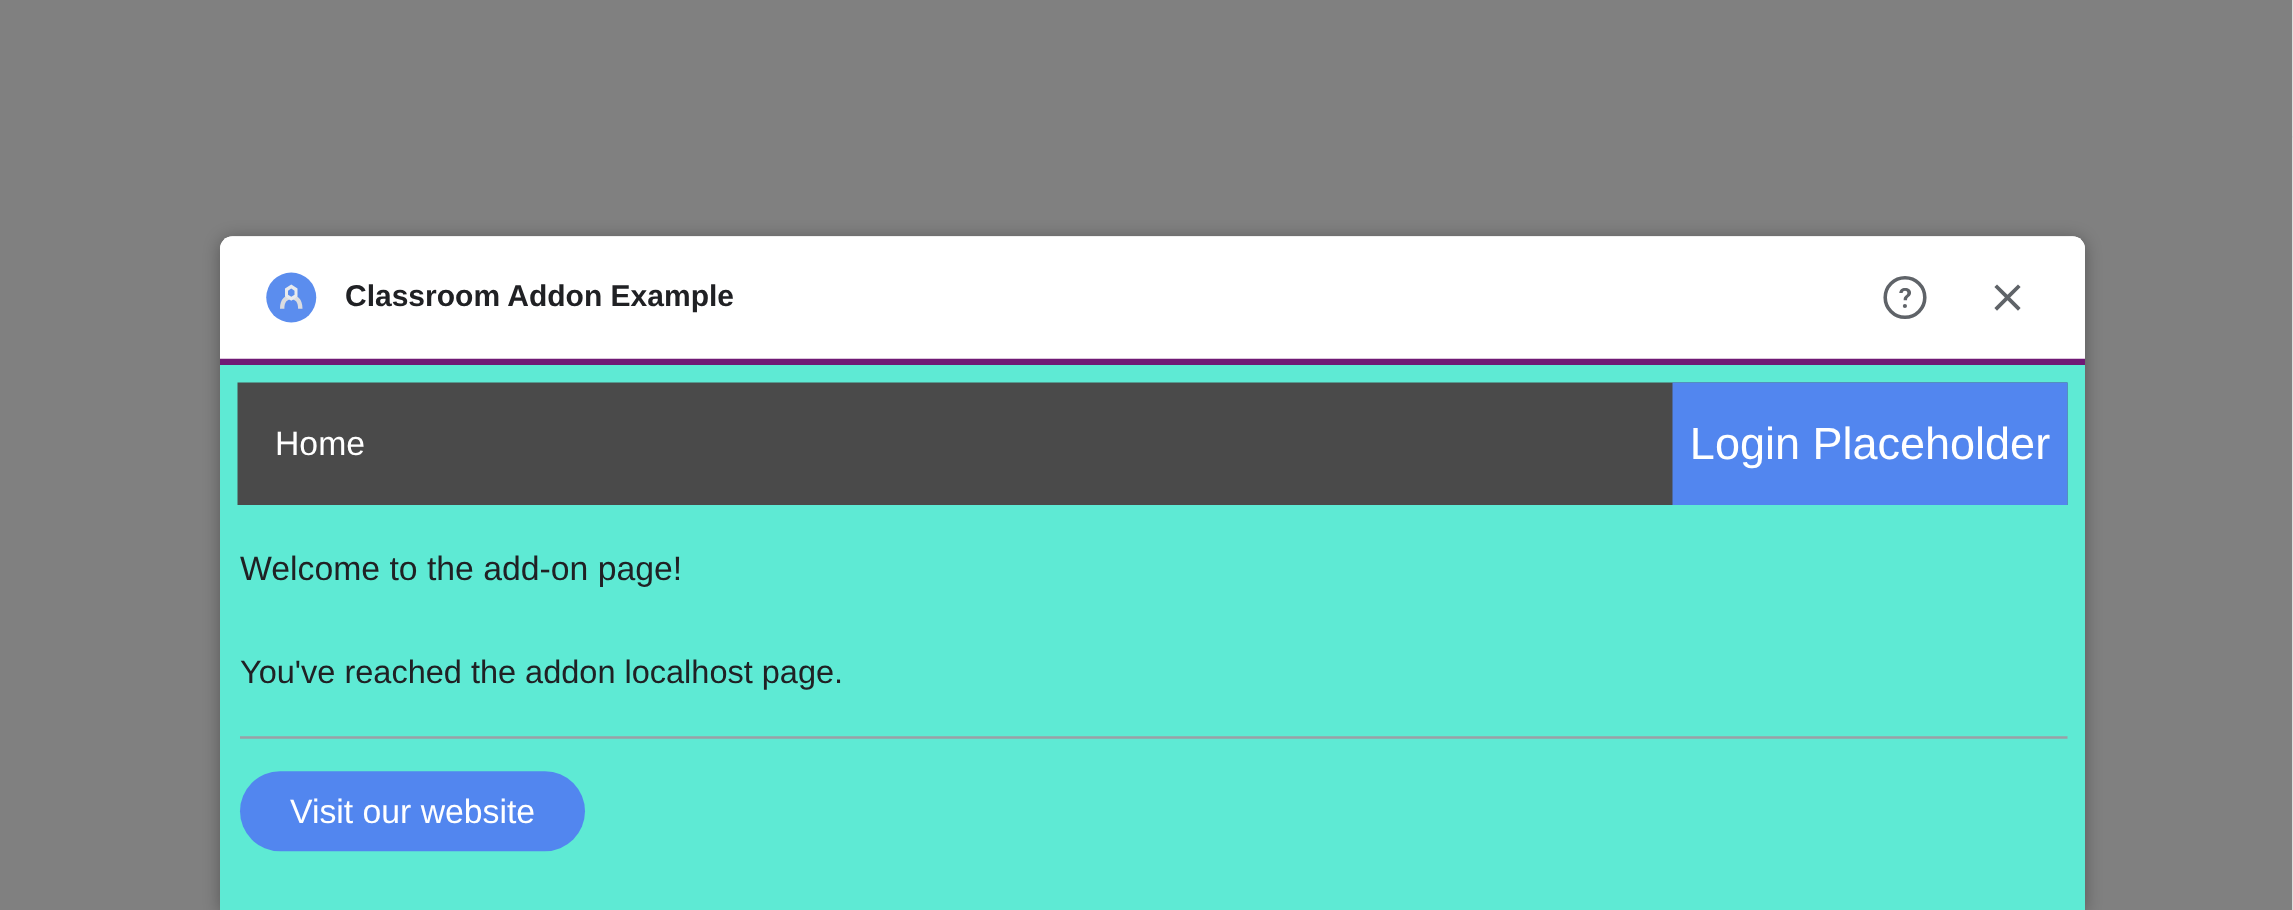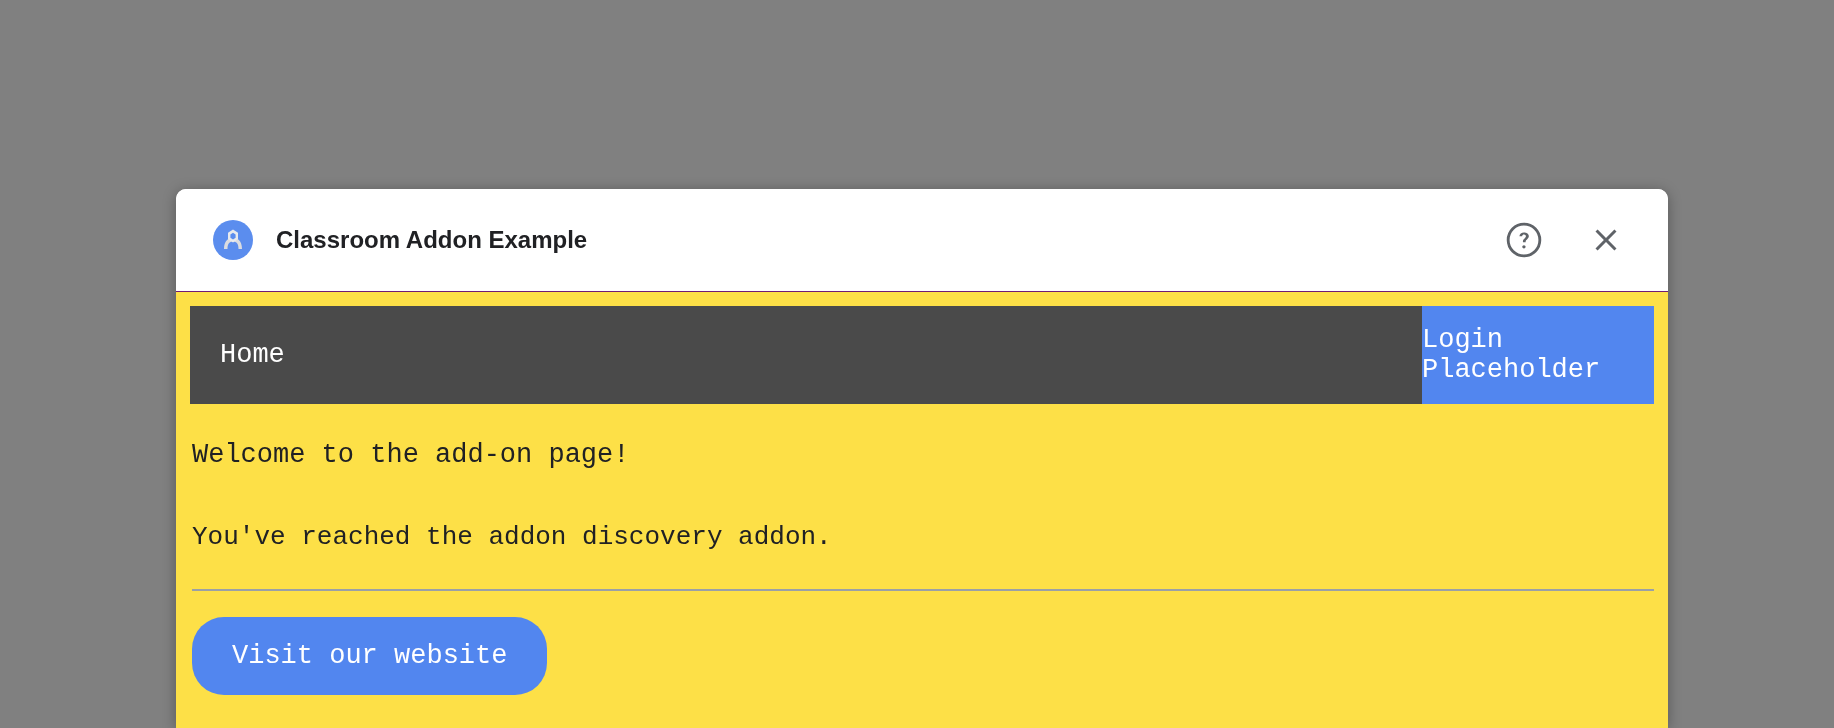--- a/index.html
+++ b/index.html
@@ -178,21 +178,21 @@
   }
 
   #addon-header {
     height: 103px;
     flex: 0 0 103px;
     display: flex;
     align-items: center;
     padding: 0 36px 0 36px;
     box-sizing: border-box;
     background: #ffffff;
-    border-bottom: 1px solid #701a75;
+    border-bottom: 5px solid #701a75;
   }
   #addon-app-icon {
     width: 42px;
     height: 42px;
     flex: 0 0 42px;
     margin-right: 22px;
   }
   #addon-header-text {
     flex: 1;
     display: flex;
@@ -215,51 +215,50 @@
     width: 52px;
     height: 52px;
     display: flex;
     align-items: center;
     justify-content: center;
     margin-left: 30px;
   }
 
   #addon-body {
     flex: 1;
-    background: #fde047;
+    background: #5eead4;
     position: relative;
     overflow: hidden;
-    font-family: Liberation Mono, monospace;
   }
 
   #addon-navbar {
     position: absolute;
     left: 14px;
     right: 14px;
     top: 14px;
     height: 98px;
     display: flex;
     background: #4a4a4a;
   }
   #nav-home {
     flex: 1;
     display: flex;
     align-items: center;
     padding-left: 30px;
     color: #ffffff;
     font-size: 27px;
   }
   #nav-login {
-    width: 232px;
+    width: 316px;
     background: #5286ef;
     display: flex;
     align-items: center;
     justify-content: center;
     color: #ffffff;
-    font-size: 27px;
+    font-size: 36px;
   }
 
   #addon-welcome {
     position: absolute;
     left: 16px;
     top: 148px;
     font-size: 27px;
     color: #202124;
   }
   #addon-subtext {
@@ -278,21 +277,21 @@
     background: #9aa0a6;
   }
   #addon-actions {
     position: absolute;
     left: 16px;
     top: 325px;
     display: flex;
     gap: 16px;
   }
   .pill-button {
-    height: 78px;
+    height: 64px;
     border-radius: 32px;
     background: #5286ef;
     color: #ffffff;
     font-size: 27px;
     display: flex;
     align-items: center;
     justify-content: center;
     padding: 0 40px;
     box-sizing: border-box;
   }
@@ -400,21 +399,21 @@
   </div>
 
   <div id="addon-body">
 
     <div id="addon-navbar">
       <div id="nav-home">Home</div>
       <div id="nav-login">Login Placeholder</div>
     </div>
 
     <div id="addon-welcome">Welcome to the add-on page!</div>
-    <div id="addon-subtext">You've reached the addon discovery addon.</div>
+    <div id="addon-subtext">You've reached the addon localhost page.</div>
     <div id="addon-divider"></div>
 
     <div id="addon-actions">
       <div class="pill-button">Visit our website</div>
     </div>
 
   </div>
 </div>
 
 </body></html>

